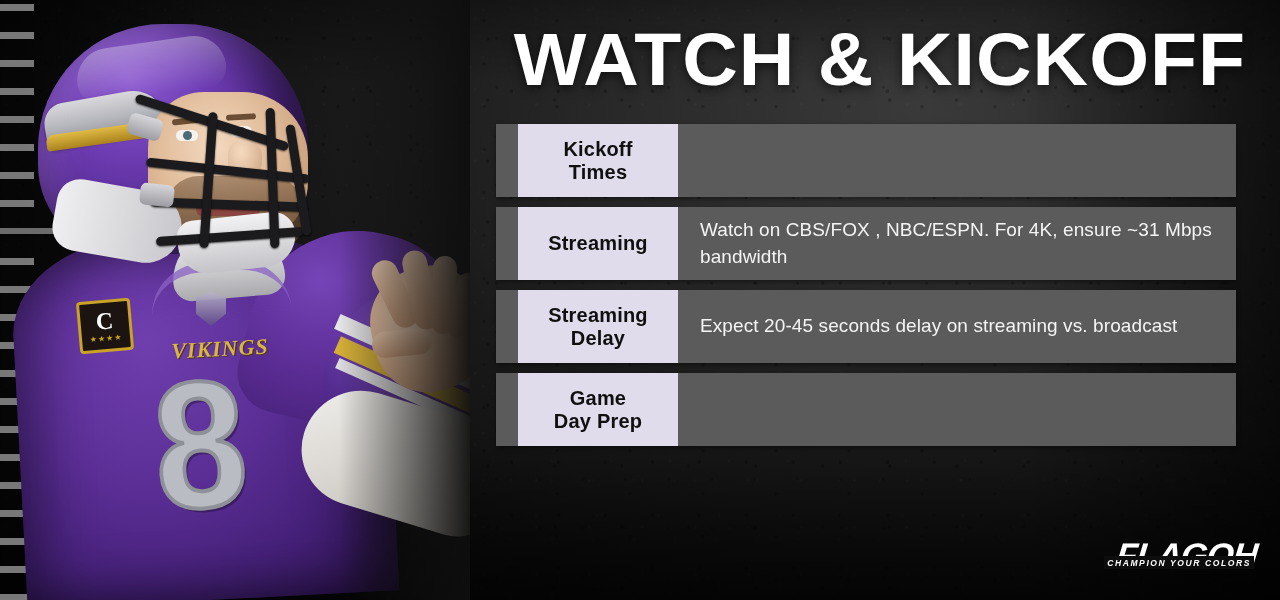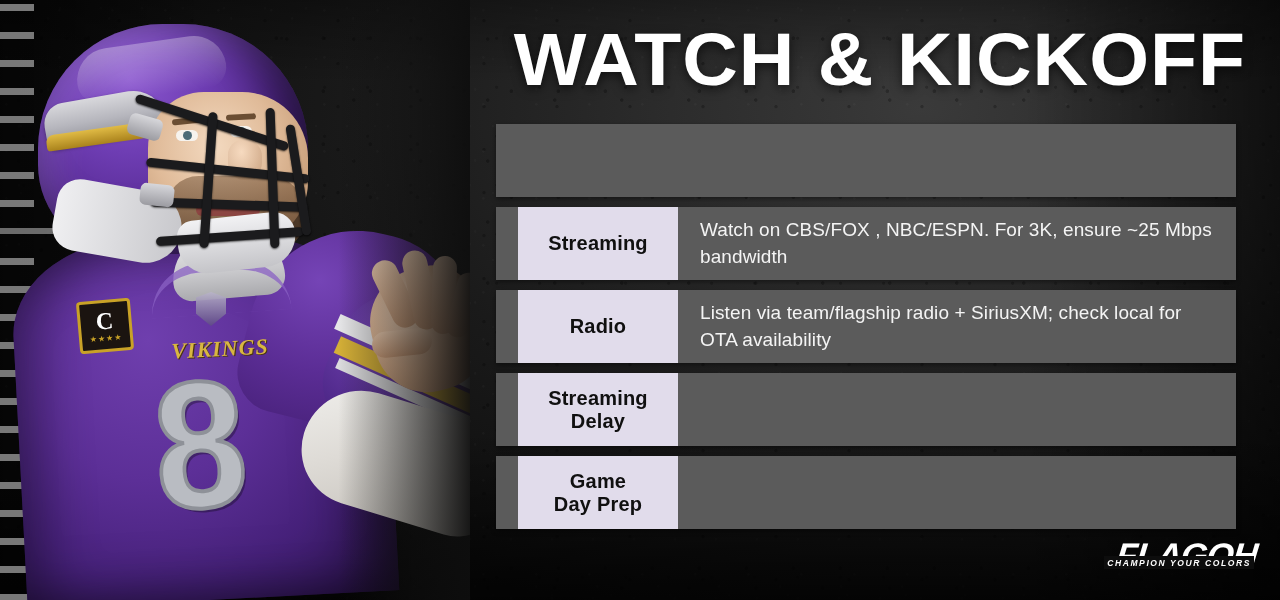--- a/index.html
+++ b/index.html
@@ -536,32 +536,31 @@
     <div class="clip c1"></div>
     <div class="clip c2"></div>
 
     <div class="player-fade"></div>
   </div>
 
   <div class="headline">WATCH &amp; KICKOFF</div>
 
   <div class="rows" id="rows">
       <div class="row">
+        <div class="row-label" style="white-space: pre-line;">Kickoff
+Times</div>
       </div>
       <div class="row">
         <div class="row-label" style="white-space: pre-line;">Streaming</div>
-        <div class="row-value">Watch on CBS/FOX , NBC/ESPN. For 3K, ensure ~25 Mbps bandwidth</div>
-      </div>
-      <div class="row">
-        <div class="row-label" style="white-space: pre-line;">Radio</div>
-        <div class="row-value"> Listen via team/flagship radio + SiriusXM; check local for OTA availability</div>
+        <div class="row-value">Watch on CBS/FOX , NBC/ESPN. For 4K, ensure ~31 Mbps bandwidth</div>
       </div>
       <div class="row">
         <div class="row-label" style="white-space: pre-line;">Streaming
 Delay</div>
+        <div class="row-value">Expect 20-45 seconds delay on streaming vs. broadcast</div>
       </div>
       <div class="row">
         <div class="row-label" style="white-space: pre-line;">Game
 Day Prep</div>
       </div>
     </div>
 
   <div class="logo">
     <div class="logo-main">FLAGOH</div>
     <div class="logo-tag">CHAMPION YOUR COLORS</div>

